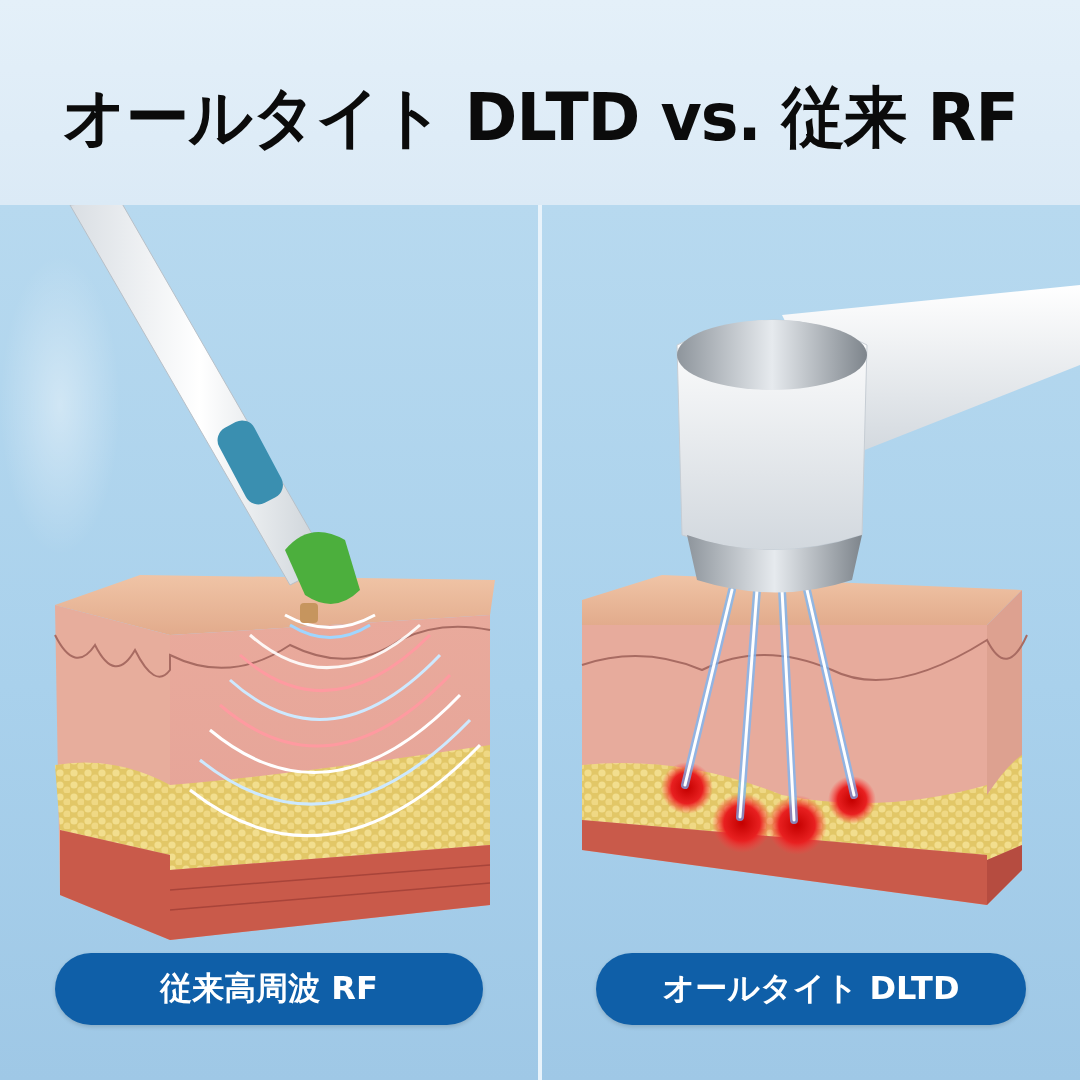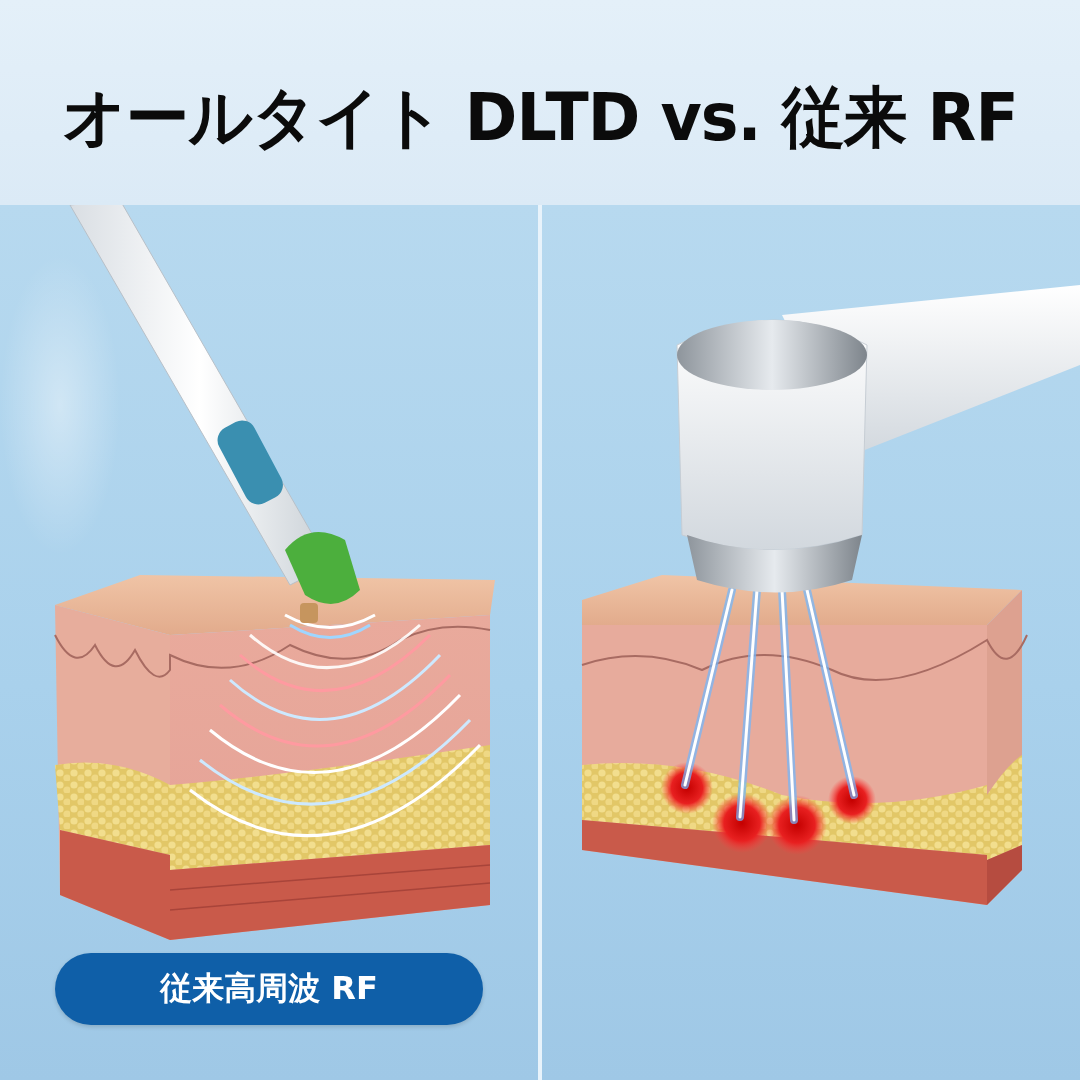--- a/index.html
+++ b/index.html
@@ -152,16 +152,17 @@
         </g>
       </g>
 
       <g>
         <path d="M240,110 L538,80 L538,160 L310,250 Z" fill="url(#handle)"></path>
         <path d="M135,140 q100,-50 190,0 L320,330 q-90,30 -180,0 Z" fill="url(#handle)" stroke="#c6cdd4"></path>
         <ellipse cx="230" cy="150" rx="95" ry="35" fill="url(#silver)"></ellipse>
         <path d="M145,330 q85,30 175,0 l-10,45 q-75,25 -155,0 Z" fill="url(#silver)"></path>
       </g>
     </svg>
+    <div class="label-pill">オールタイト DLTD</div>
   </div>
 </div>
 
 <div class="divider"></div>
 
 </body></html>

